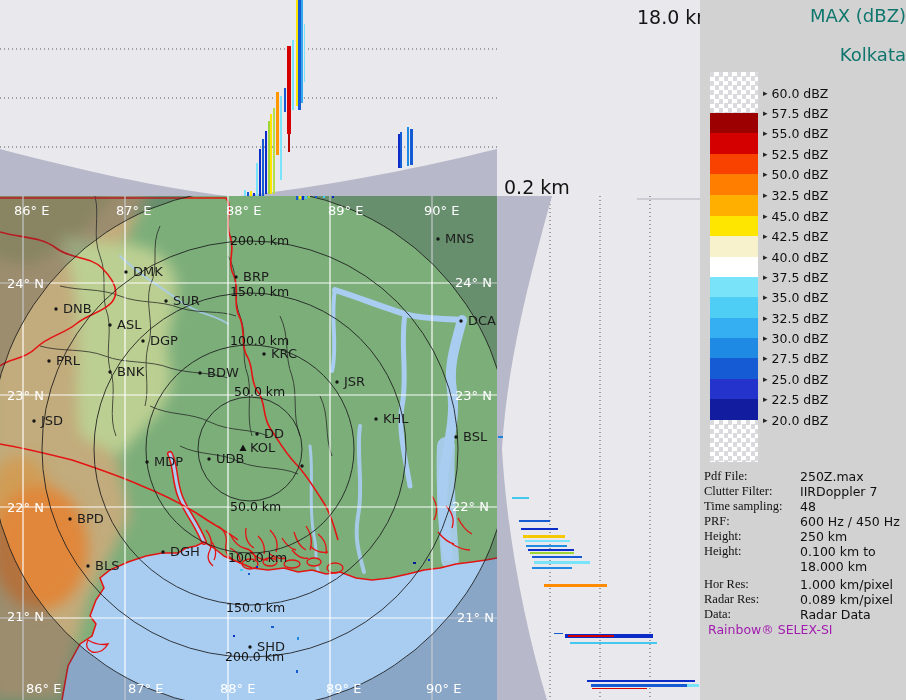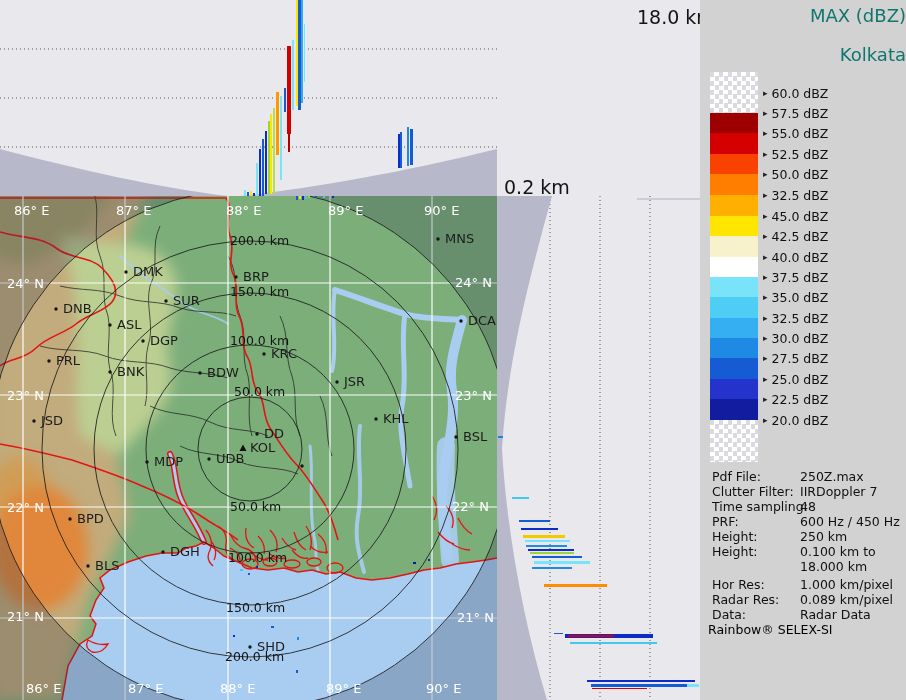--- a/index.html
+++ b/index.html
@@ -14,23 +14,23 @@
   #label-origin{left:504px;top:176px;}
   .legend{position:absolute;left:700px;top:0;width:206px;height:700px;background:#d2d2d2;}
   .legend-title{position:absolute;left:0;width:100%;text-align:right;font-size:18px;color:#0f766e;}
   #lt1{top:5px;}#lt2{top:26px;}#lt3{top:44px;}
   .swatch{position:absolute;left:10px;width:48px;}
   .checker{background:repeating-conic-gradient(#ffffff 0% 25%, #d9d9de 0% 50%) 0 0/9px 9px;}
   .scale-row{position:absolute;left:63px;height:16px;display:flex;align-items:center;
              font-size:12.5px;color:#101010;white-space:nowrap;}
   .scale-row .arr{font-size:9px;margin-right:4px;color:#222;}
   .info-row{position:absolute;font-size:12.5px;color:#101010;white-space:nowrap;}
-  .info-label{position:absolute;left:12px;}
+  .info-label{position:absolute;left:4px;font-family:Liberation Serif, serif;}
   .info-value{position:absolute;left:100px;}
-  .brand{position:absolute;left:8px;font-size:12.5px;color:#000000;}
+  .brand{position:absolute;left:8px;font-size:12.5px;color:#a21caf;}
 </style>
 </head>
 <body>
 
 <div class="stage">
 
   <svg id="top-profile-svg" width="497" height="196" viewBox="0 0 497 196">
     <rect x="0" y="0" width="497" height="196" fill="#e9e9ed"></rect>
     <g stroke="#3a3a3a" stroke-width="1" stroke-dasharray="1 3" opacity="0.85">
       <line x1="0" y1="49" x2="497" y2="49"></line>

